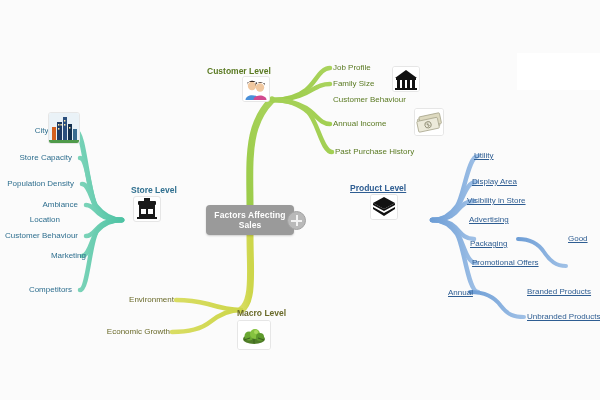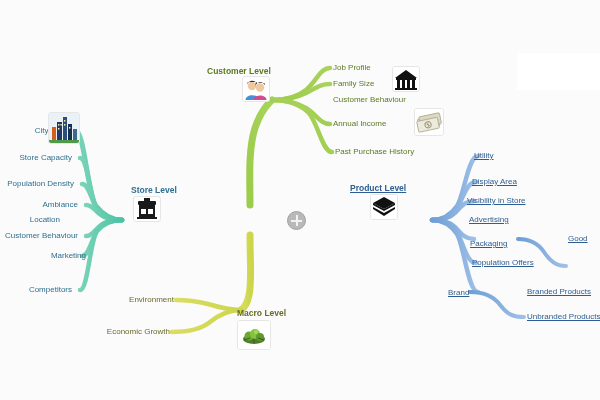--- a/index.html
+++ b/index.html
@@ -173,20 +173,23 @@
       <path d="M432,220 C442,220 450,224 457,234 C464,245 468,292 478,292" stroke-width="4.5"></path>
 
       <path d="M518,239 L565,239" stroke-width="5"></path>
       <path d="M518,239 C530,239 538,243 544,252 C550,261 556,266 566,266" stroke-width="4"></path>
 
       <path d="M470,292 L524,292" stroke-width="5"></path>
       <path d="M470,292 C484,292 494,296 501,306 C508,315 514,317 524,317" stroke-width="4"></path>
     </g>
   </svg>
 
+  <div class="center-node">
+    <span>Factors Affecting Sales</span>
+  </div>
   <div class="expand-plus"></div>
 
   <div class="branch-title store-col" style="left:131px; top:185px;">Store Level</div>
   <div class="chip" style="left:133px; top:196px; width:26px; height:24px;">
     <svg width="26" height="24" viewBox="0 0 26 24">
       <rect x="10" y="1" width="6" height="3" fill="#1a1a1a"></rect>
       <rect x="4" y="4" width="18" height="4" rx="1" fill="#1a1a1a"></rect>
       <rect x="5" y="8" width="16" height="2" fill="#1a1a1a"></rect>
       <rect x="5" y="10" width="16" height="10" fill="#1a1a1a"></rect>
       <rect x="7" y="12" width="5" height="5" fill="#ffffff"></rect>
@@ -276,22 +279,22 @@
       <path d="M2 8 L13 14 L13 16 L2 10 Z" fill="#111111"></path>
       <path d="M24 8 L13 14 L13 16 L24 10 Z" fill="#111111"></path>
     </svg>
   </div>
 
   <div class="lbl prod-col" style="left:474px; top:151px;">Utility</div>
   <div class="lbl prod-col" style="left:472px; top:177px;">Display Area</div>
   <div class="lbl prod-col" style="left:467px; top:196px;">Visibility in Store</div>
   <div class="lbl prod-col" style="left:469px; top:215px;">Advertising</div>
   <div class="lbl prod-col" style="left:470px; top:239px;">Packaging</div>
-  <div class="lbl prod-col" style="left:472px; top:258px;">Population Offers</div>
-  <div class="lbl prod-col" style="left:448px; top:288px;">Brand</div>
+  <div class="lbl prod-col" style="left:472px; top:258px;">Promotional Offers</div>
+  <div class="lbl prod-col" style="left:448px; top:288px;">Annual</div>
 
   <div class="lbl prod-col" style="left:568px; top:234px;">Good</div>
   <div class="lbl prod-col" style="left:600px; top:261px;">Bad</div>
   <div class="lbl prod-col" style="left:527px; top:287px;">Branded Products</div>
   <div class="lbl prod-col" style="left:527px; top:312px;">Unbranded Products</div>
 
   <div class="branch-title macro-col" style="left:237px; top:308px;">Macro Level</div>
   <div class="chip" style="left:237px; top:320px; width:32px; height:28px;">
     <svg width="32" height="28" viewBox="0 0 32 28">
       <rect x="0" y="0" width="32" height="28" fill="#ffffff"></rect>

